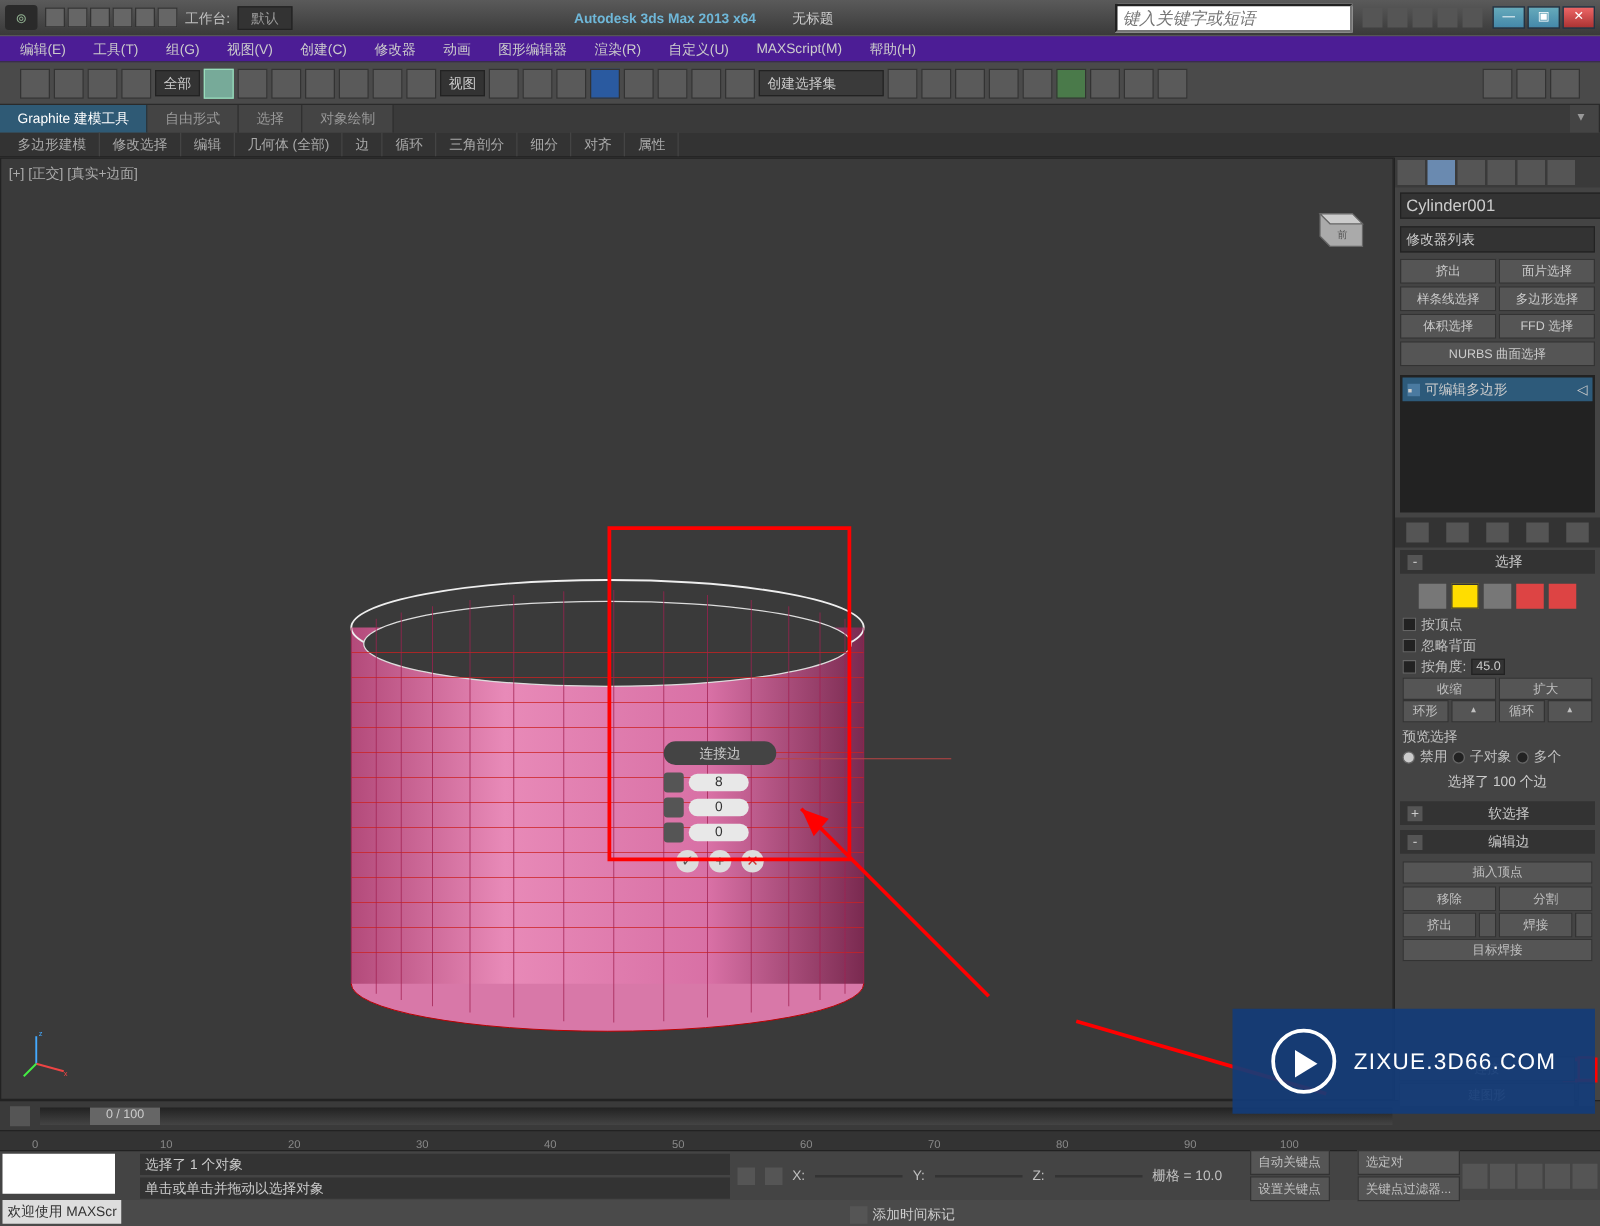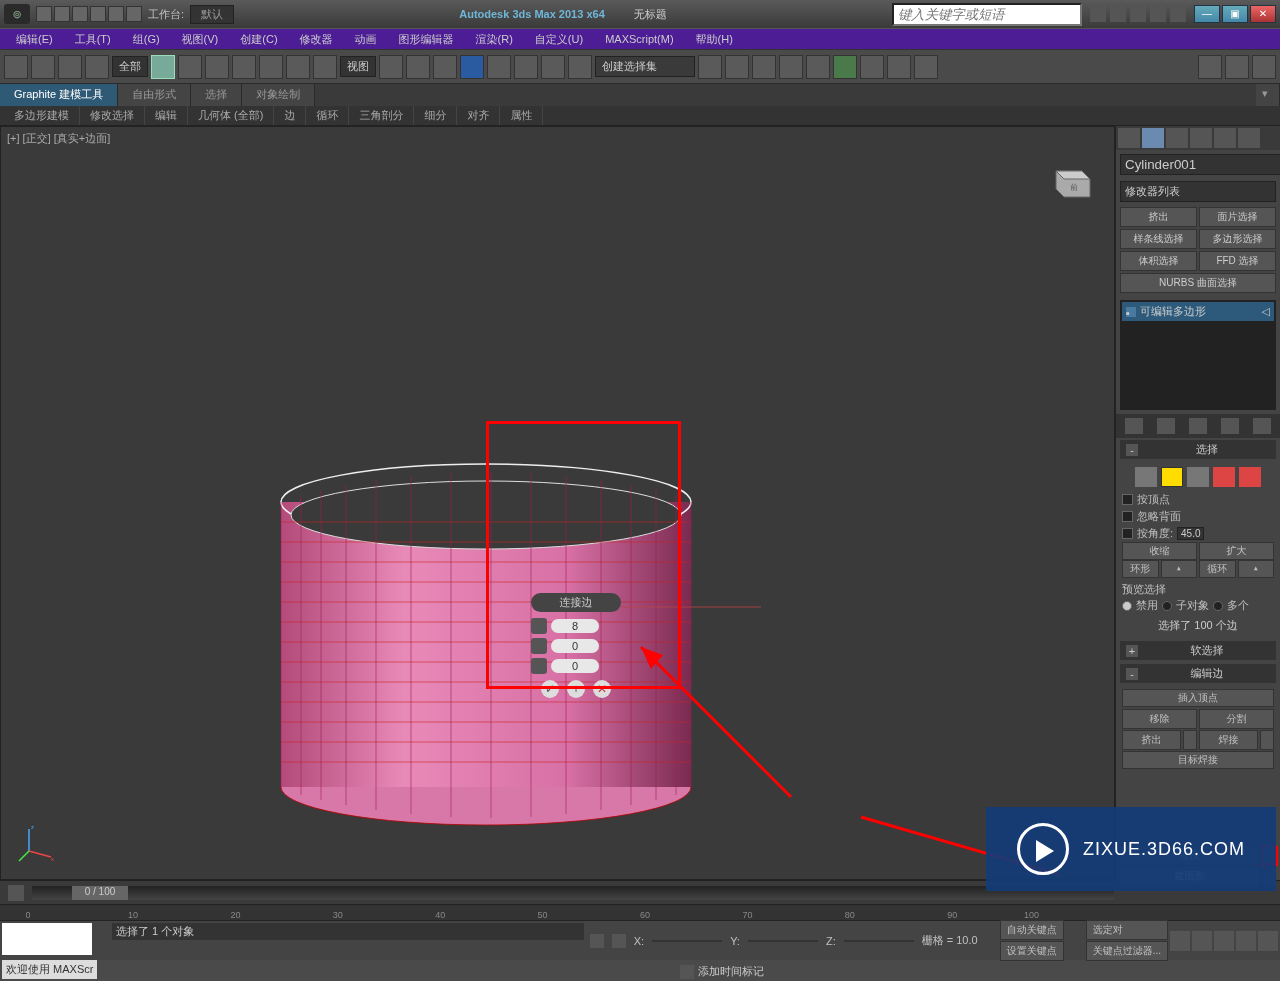--- a/index.html
+++ b/index.html
@@ -15,21 +15,21 @@
 .title-sub { color: #ccc; margin-left: 26px; font-weight: normal; }
 .title-help { width: 190px; background: #fff; color: #999; padding: 2px 4px; font-style: italic; }
 .title-right-icons { display:flex; gap:4px; margin: 0 8px; }
 .tri { width:16px;height:16px;background:#555;}
 .win-ctrl { display:flex; gap:2px; }
 .win-btn { width: 26px; height: 18px; background: linear-gradient(#6ab,#48a); border:1px solid #234; color:#fff; text-align:center; font-size:10px; line-height:16px;}
 
 .menu-bar { height: 22px; background: #4c1d95; display: flex; align-items: center; padding: 0 6px; gap: 2px; border-top:1px solid #555;border-bottom:1px solid #333;}
 .menu-item { padding: 0 10px; color: #ccc; }
 
-.toolbar { height: 34px; background: #4a4a4a; display: flex; align-items: center; padding: 0 4px; gap: 3px; border-bottom:1px solid #2a2a2a;}
+.toolbar { height: 34px; background: #4a4a4a; display: flex; align-items: center; padding: 0 16px; gap: 3px; border-bottom:1px solid #2a2a2a;}
 .tool { width: 24px; height: 24px; background: #5a5a5a; border: 1px solid #333; }
 .tool.active { background:#7a9; border-color:#9db;}
 .tool-combo { background:#333; color:#ccc; padding:2px 6px; border:1px solid #222; font-size:11px;}
 
 .ribbon { height: 22px; background: #3a3a3a; display: flex; }
 .rtab { padding: 3px 14px; color:#999; background:#444; border-right:1px solid #2a2a2a; }
 .rtab.active { background:#2f5a75; color:#fff; }
 
 .subribbon { height: 20px; background:#333; display:flex; padding:0 4px; gap:0; border-bottom:1px solid #222;}
 .sritem { padding: 2px 10px; color:#aaa; border-right:1px solid #444; font-size:11px;}
@@ -457,20 +457,21 @@
   <span class="tmark" style="left:80%">100</span>
 </div>
 
 <div class="status">
   <div class="status-left">
       <div class="minitrack"></div>
     </div>
   <div style="width:6px"></div>
   <div class="status-mid">
     <div class="prompt">选择了 1 个对象</div>
+    <div class="prompt">单击或单击并拖动以选择对象</div>
   </div>
   <div class="coords">
     <div style="width:14px;height:14px;background:#555"></div>
     <div style="width:14px;height:14px;background:#555"></div>
     <span>X:</span>
       <span class="coord-field"></span>
     <span>Y:</span>
       <span class="coord-field"></span>
     <span>Z:</span>
       <span class="coord-field"></span>

